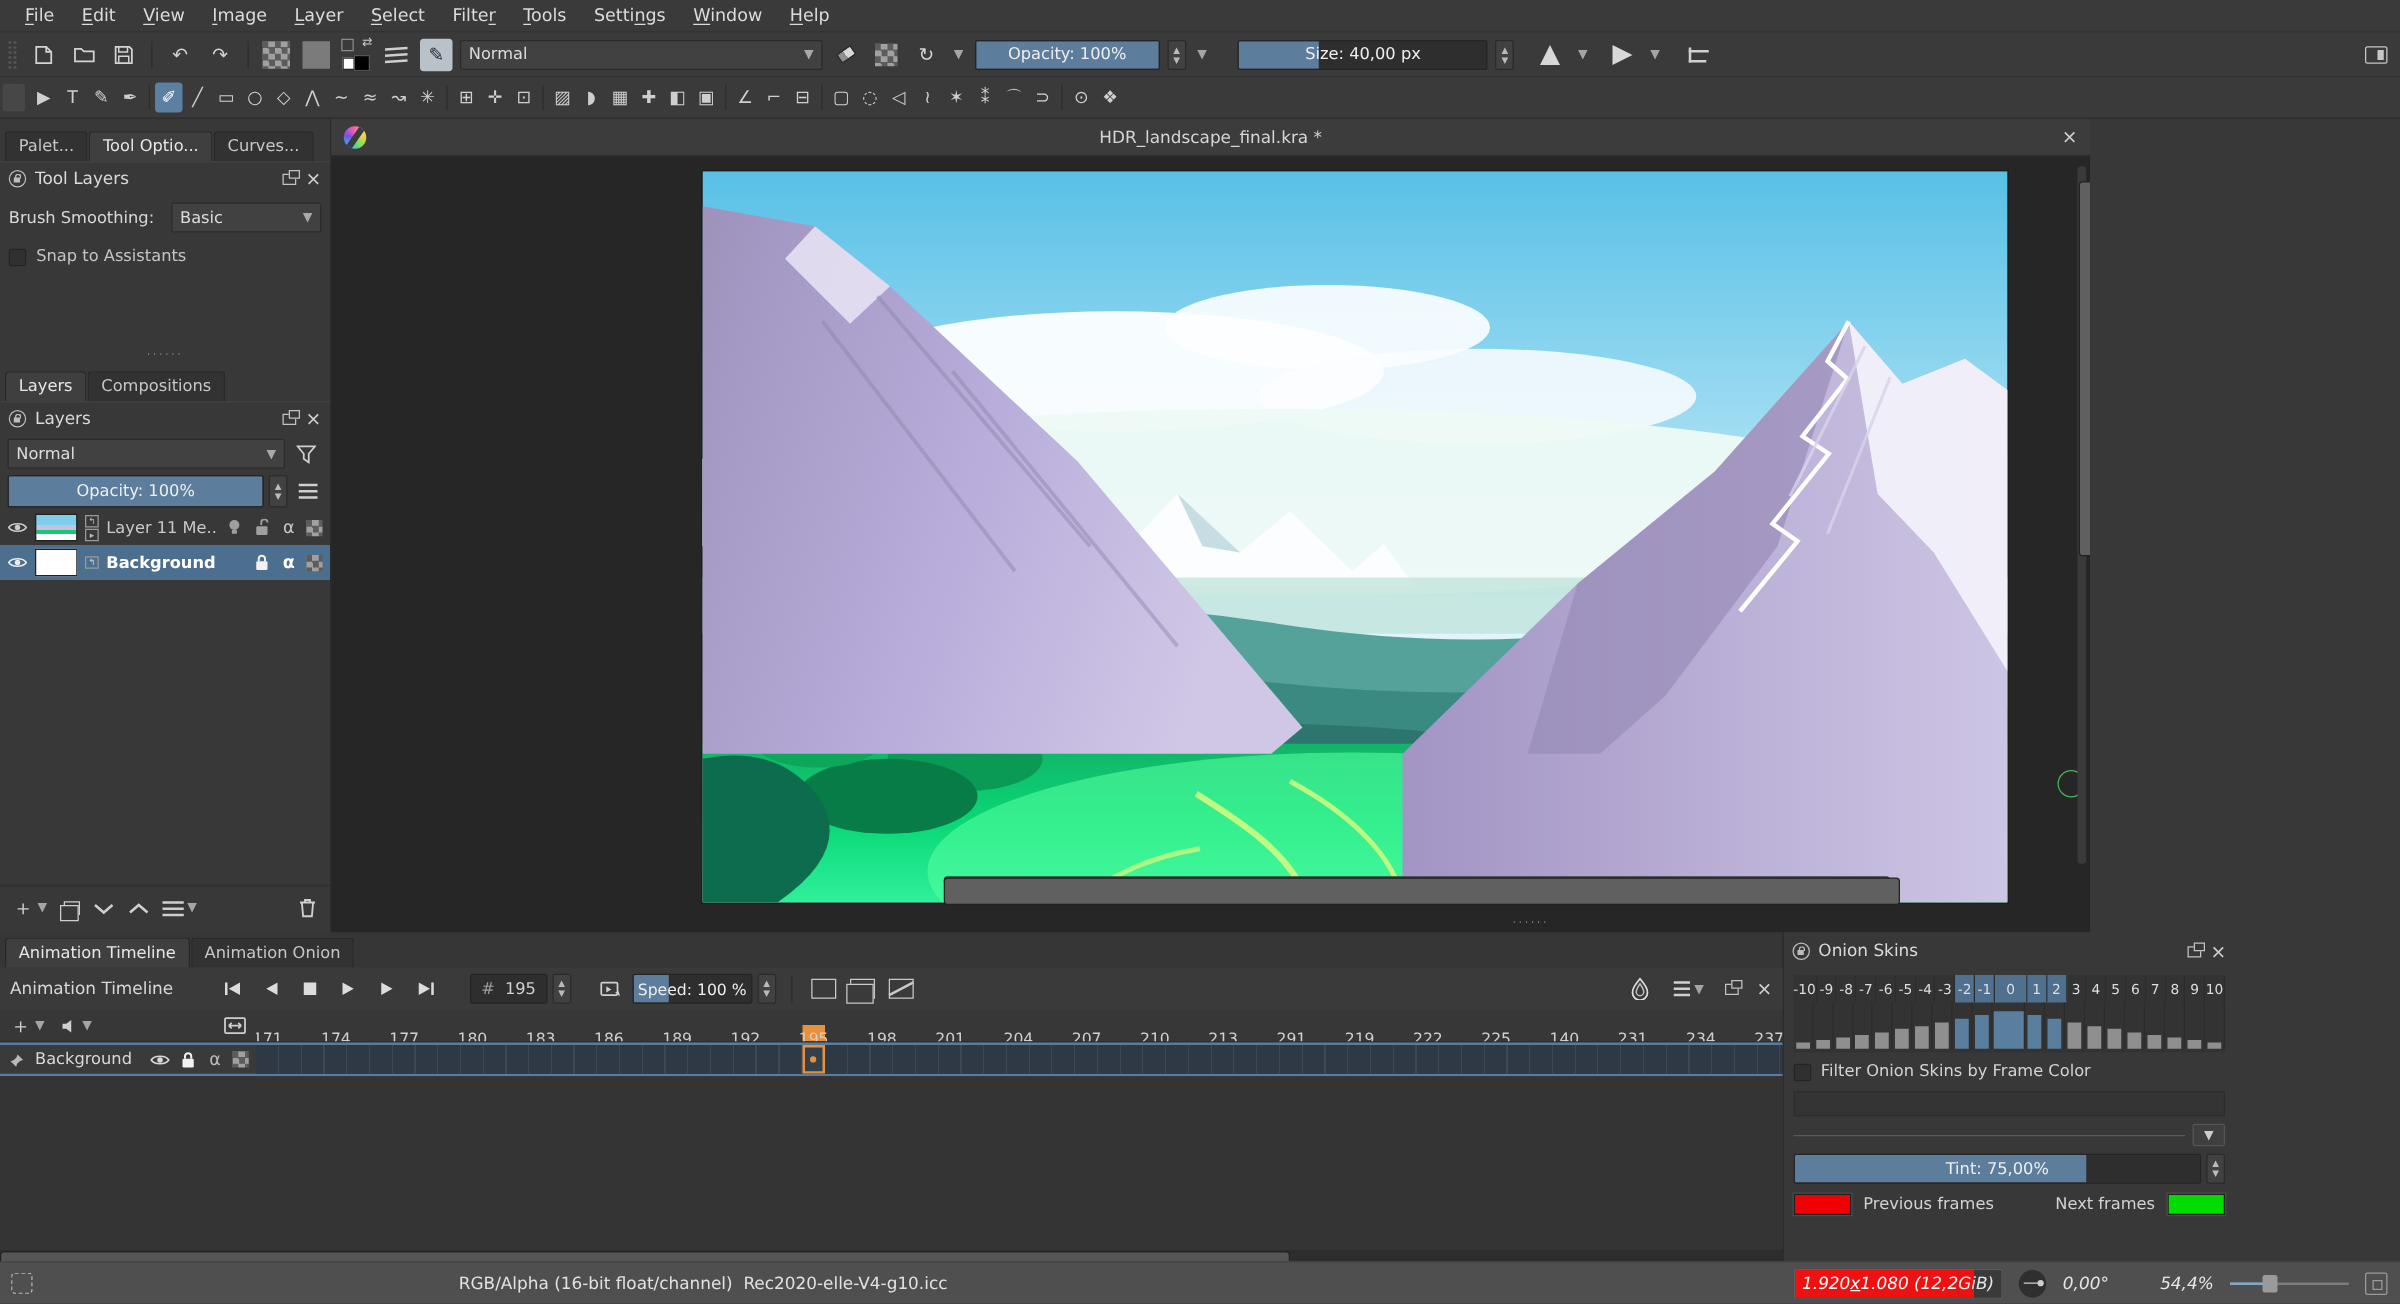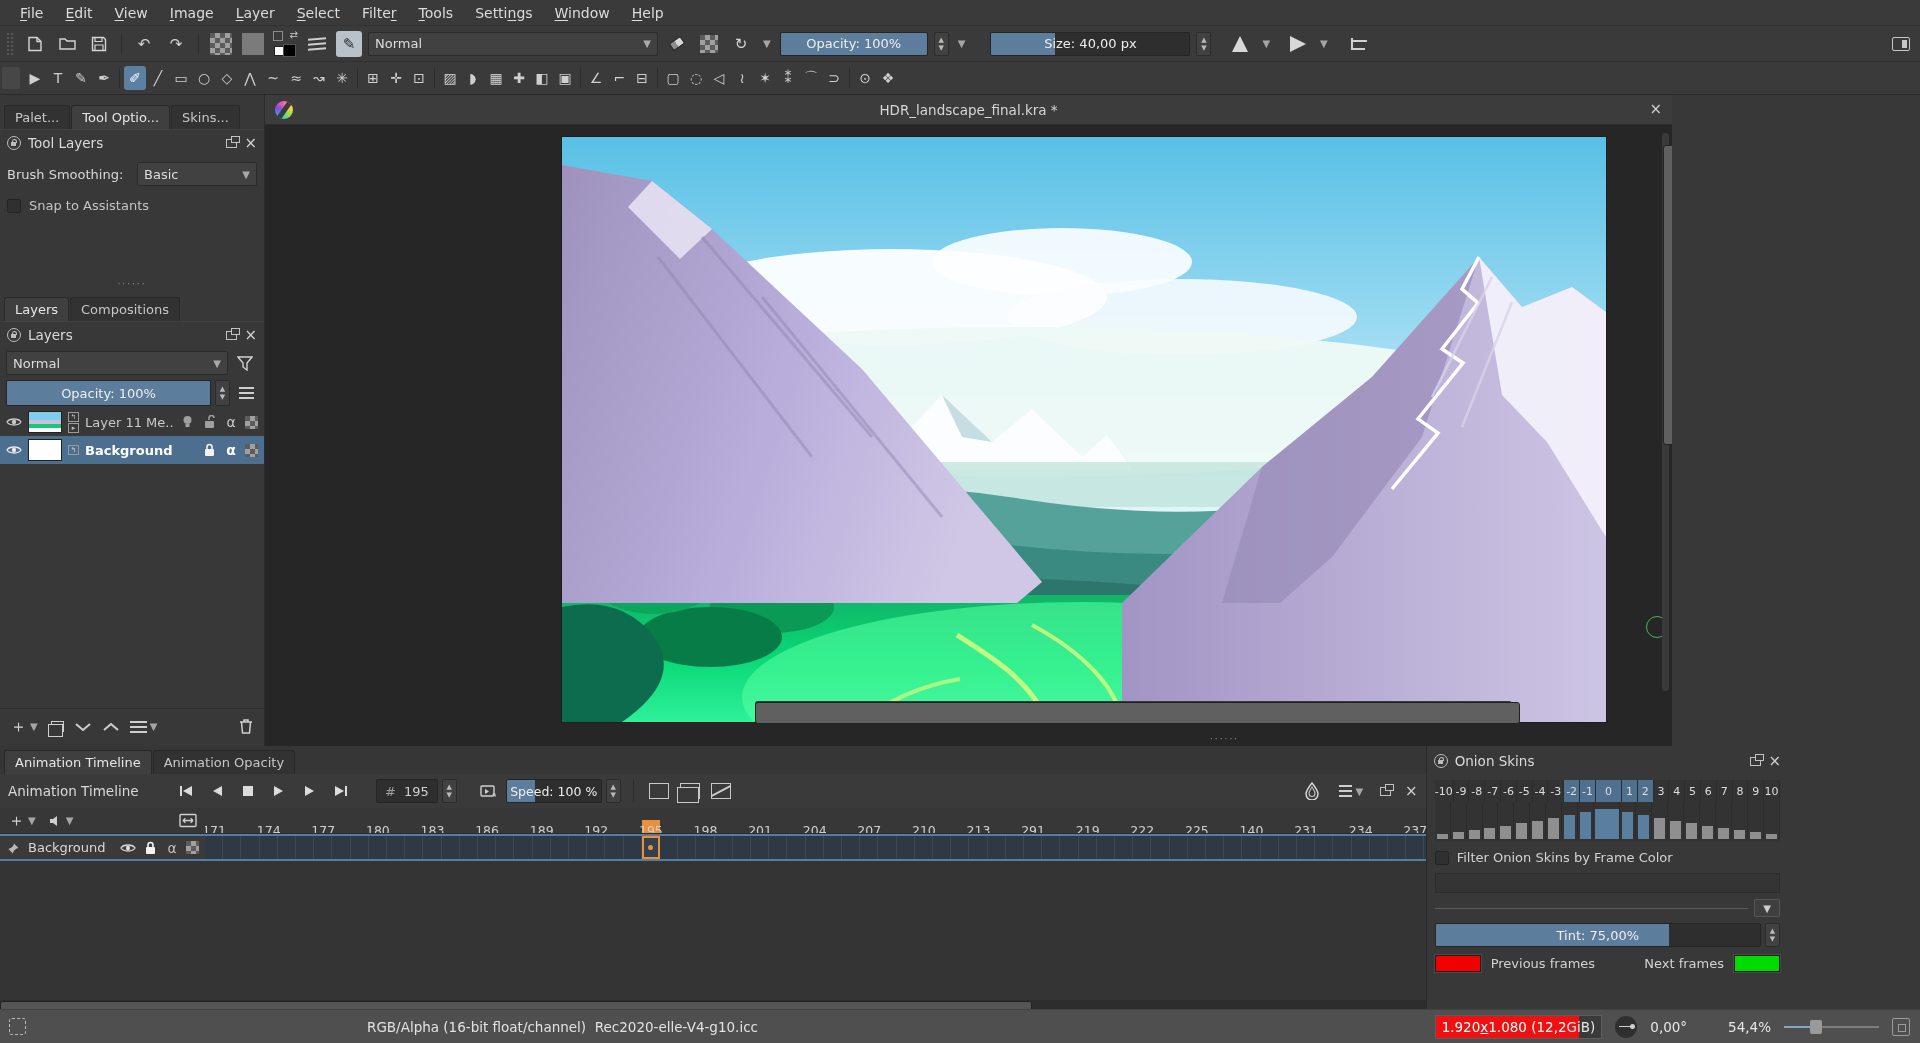--- a/index.html
+++ b/index.html
@@ -180,21 +180,21 @@
   #swatch-row { display:flex; align-items:center; gap:10px; padding-top:2px;}
   .swatch { width:46px; height:17px; border:1px solid #1f1f1f; outline:1px solid #4a4a4a; }
   #swatch-row .lab { color:#d2d2d2; }
   #next-group { margin-left:auto; display:flex; align-items:center; gap:10px; }
 
   
   #statusbar { left:0; top:1009px; width:1920px; height:34px; background:#4f4f4f; border-top:1px solid #424242;
     display:flex; align-items:center; position:absolute;}
   .sb-selic { position:absolute; left:9px; width:17px; height:17px; border:1px dashed #b9b9b9; border-radius:3px;}
   #sb-colorinfo { position:absolute; left:367px; font-size:13.5px; color:#e2e2e2; }
-  #sb-right { position:absolute; right:10px; display:flex; align-items:center; gap:13px; }
+  #sb-right { position:absolute; right:10px; display:flex; align-items:center; gap:13px;font-style:italic; }
   #docsize { border:1px solid #5e5e5e; background:#3a3a3a; height:24px; display:flex; align-items:center;
     padding:0; font-size:13.5px; }
   #docsize .red { background:#ee1111; color:#fff; padding:3px 0 3px 6px; display:inline-flex;}
   #docsize .red u { text-decoration:underline; }
   #docsize .rest { padding:3px 6px 3px 0; color:#e6e6e6; background:#ee1111;
     background:linear-gradient(90deg,#ee1111 0 12px,#3a3a3a 12px); }
   .angle-knob { width:22px; height:22px; border-radius:50%; background:#2f2f2f; position:relative; }
   .angle-knob::before { content:""; position:absolute; left:4px; top:10px; width:14px; height:1.5px; background:#cfcfcf;}
   .angle-knob::after { content:""; position:absolute; right:2px; top:8.5px; width:5px; height:5px; border-radius:50%; background:#cfcfcf;}
   #zoom-slider { width:95px; height:16px; position:relative; }
@@ -353,21 +353,21 @@
     <div class="tool-btn">⊙</div>
     <div class="tool-btn">❖</div>
   </div>
 
 <div id="main" class="abs">
 
   <div id="leftdock">
     <div class="tabsrow">
       <div class="tab">Palet...</div>
       <div class="tab active">Tool Optio...</div>
-      <div class="tab">Skins...</div>
+      <div class="tab">Curves...</div>
     </div>
     <div class="dock-header">
       <span class="lock-ic"></span>
       <span class="dock-title">Tool Layers</span>
       <span class="undock"></span>
       <span class="close-x">×</span>
     </div>
     <div class="optrow">
       <span>Brush Smoothing:</span>
       <div class="combo" style="margin-left:auto;width:120px">
@@ -568,21 +568,21 @@
       <div class="dots-handle" id="main-split-handle">······</div>
     </div>
   </div>
 </div>
 
 <div id="bottom" class="abs">
 
   <div id="timelinedock">
     <div class="tabsrow" style="padding:4px 4px 0 4px">
       <div class="tab active">Animation Timeline</div>
-      <div class="tab">Animation Opacity</div>
+      <div class="tab">Animation Onion</div>
     </div>
 
     <div id="tl-header">
       <span id="tl-title">Animation Timeline</span>
       <span class="pb">
         <svg width="16" height="14" viewBox="0 0 16 14">
             <rect x="2" y="2" width="2" height="10" fill="#dcdcdc"></rect>
             <path d="M14 2L5 7l9 5z" fill="#dcdcdc"></path>
           </svg>
         </span>

